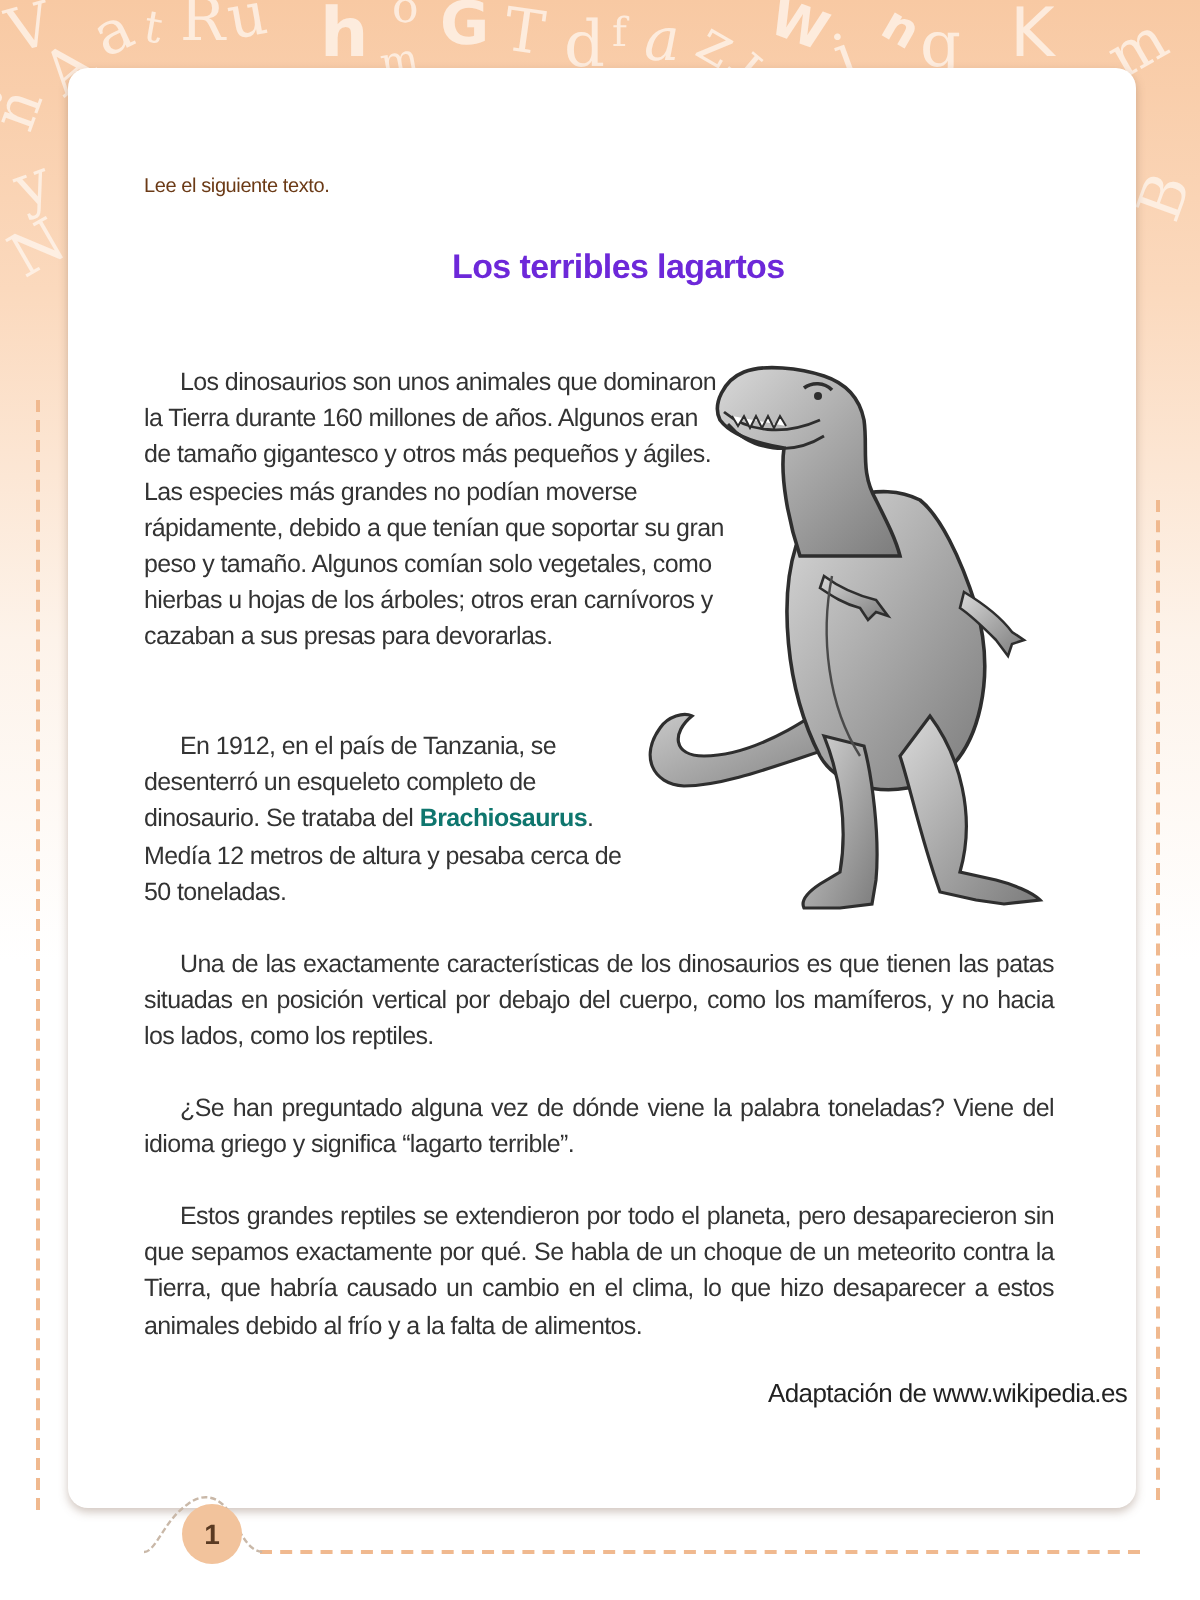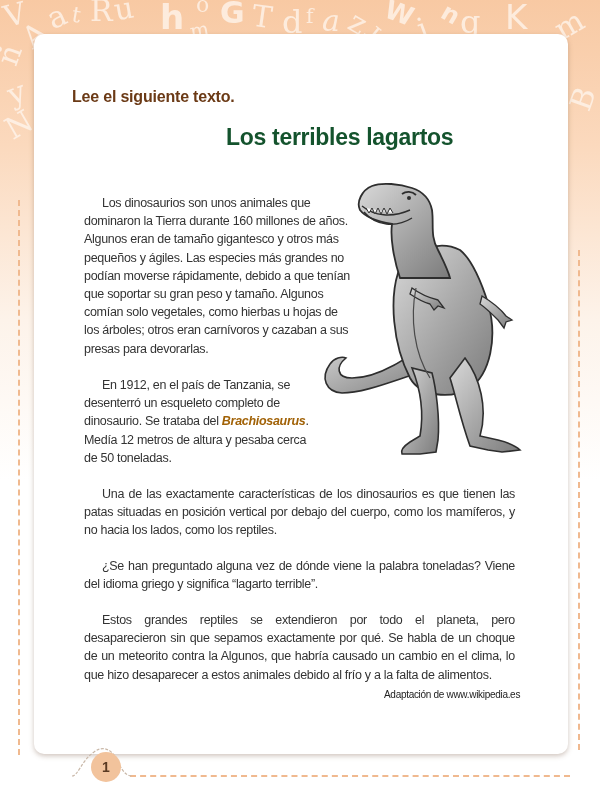--- a/index.html
+++ b/index.html
@@ -59,60 +59,59 @@
       left: 130px;
       top: 775px;
       width: 440px;
       height: 0;
       border-top: 2px dashed #f0b98f;
     }
     .instruction {
       position: absolute;
       left: 72px;
       top: 88px;
-      font-size: 16px;
-      font-weight: bold;
+      font-size: 10px;
+      font-weight: normal;
       color: #6b3a16;
       letter-spacing: -0.2px;
     }
     .title {
       position: absolute;
       left: 226px;
       top: 124px;
-      font-size: 23px;
+      font-size: 17px;
       font-weight: bold;
-      color: #14532d;
+      color: #6d28d9;
       letter-spacing: -0.3px;
     }
     .para {
       position: absolute;
       font-size: 12.5px;
       line-height: 18.2px;
       color: #333333;
       letter-spacing: -0.3px;
     }
     .para p {
-      margin: 12px;
+      margin: 0;
       text-indent: 18px;
     }
     .p1 { left: 72px; top: 182px; width: 290px; }
     .p2 { left: 72px; top: 364px; width: 250px; }
     .p3 { left: 72px; top: 473px; width: 455px; text-align: justify; }
     .p4 { left: 72px; top: 545px; width: 455px; text-align: justify; }
     .p5 { left: 72px; top: 599px; width: 455px; text-align: justify; }
     .highlight {
-      color: #a16207;
+      color: #0f766e;
       font-weight: bold;
-      font-style: italic;
     }
     .source {
       position: absolute;
       left: 384px;
       top: 689px;
-      font-size: 10px;
+      font-size: 13px;
       color: #222222;
       letter-spacing: -0.3px;
     }
     .dino {
       position: absolute;
       left: 320px;
       top: 178px;
       width: 220px;
       height: 282px;
     }
@@ -189,21 +188,21 @@
 
 <div class="para p3">
   <p>Una de las exactamente características de los dinosaurios es que tienen las patas situadas en posición vertical por debajo del cuerpo, como los mamíferos, y no hacia los lados, como los reptiles.</p>
 </div>
 
 <div class="para p4">
   <p>¿Se han preguntado alguna vez de dónde viene la palabra toneladas? Viene del idioma griego y significa “lagarto terrible”.</p>
 </div>
 
 <div class="para p5">
-  <p>Estos grandes reptiles se extendieron por todo el planeta, pero desaparecieron sin que sepamos exactamente por qué. Se habla de un choque de un meteorito contra la Algunos, que habría causado un cambio en el clima, lo que hizo desaparecer a estos animales debido al frío y a la falta de alimentos.</p>
+  <p>Estos grandes reptiles se extendieron por todo el planeta, pero desaparecieron sin que sepamos exactamente por qué. Se habla de un choque de un meteorito contra la Tierra, que habría causado un cambio en el clima, lo que hizo desaparecer a estos animales debido al frío y a la falta de alimentos.</p>
 </div>
 
 <div class="source">Adaptación de www.wikipedia.es</div>
 
 <div class="dino">
   <svg width="220" height="282" viewBox="0 0 220 282" xmlns="http://www.w3.org/2000/svg">
     <defs>
       <linearGradient id="skin" x1="0" y1="0" x2="1" y2="1">
         <stop offset="0" stop-color="#d9d9d9"></stop>
         <stop offset="0.5" stop-color="#a9a9a9"></stop>

